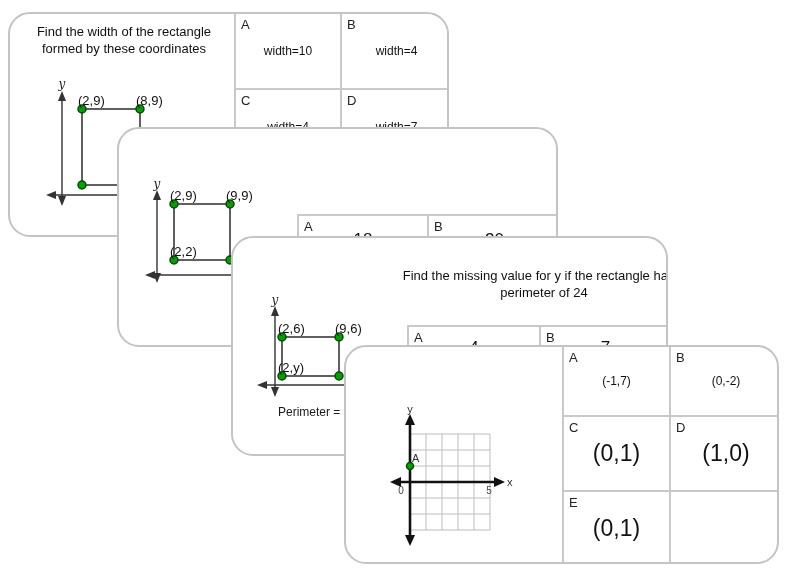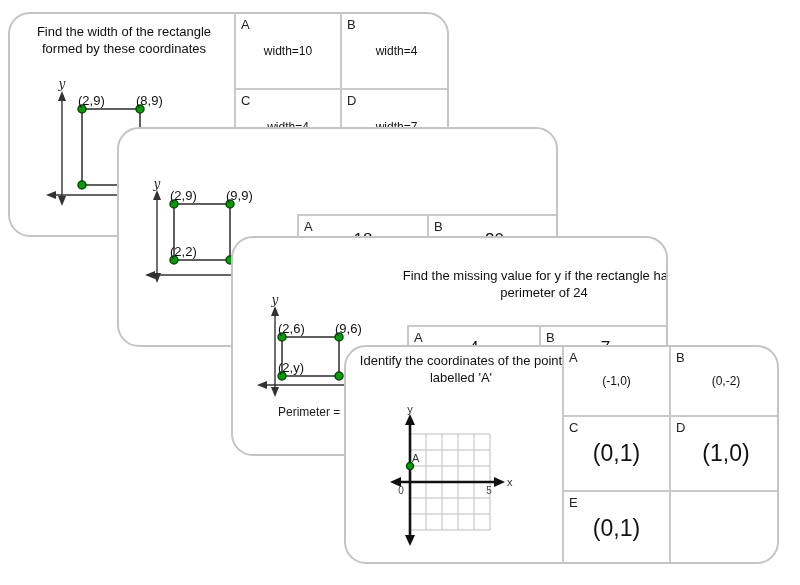--- a/index.html
+++ b/index.html
@@ -181,21 +181,20 @@
       </div>
       <div class="cell c2">
         <span class="letter">B</span>
         <div class="value big">7</div>
       </div>
     </div>
   </div>
 </div>
 
 <div class="card card4">
-  <div class="question">Identify the coordinates of the point labelled 'A'</div>
   <svg class="graph" width="135" height="142" viewBox="0 0 135 142">
     <g>
       <line class="gridline" x1="28" y1="29" x2="28" y2="125"></line>
       <line class="gridline" x1="44" y1="29" x2="44" y2="125"></line>
       <line class="gridline" x1="60" y1="29" x2="60" y2="125"></line>
       <line class="gridline" x1="76" y1="29" x2="76" y2="125"></line>
       <line class="gridline" x1="92" y1="29" x2="92" y2="125"></line>
       <line class="gridline" x1="108" y1="29" x2="108" y2="125"></line>
       <line class="gridline" x1="28" y1="29" x2="108" y2="29"></line>
       <line class="gridline" x1="28" y1="45" x2="108" y2="45"></line>
@@ -214,21 +213,21 @@
     <text class="axis-sans" x="125" y="81">x</text>
     <text class="tick" x="19" y="89" text-anchor="middle">0</text>
     <text class="tick" x="107" y="89" text-anchor="middle">5</text>
     <circle class="dot" cx="28" cy="61" r="3.5"></circle>
     <text class="axis-sans" x="30" y="57">A</text>
   </svg>
   <div class="agrid">
     <div class="arow hline" style="height:70px">
       <div class="cell c1">
         <span class="letter">A</span>
-        <div class="value">(-1,0)</div>
+        <div class="value">(-1,7)</div>
       </div>
       <div class="cell c2">
         <span class="letter">B</span>
         <div class="value">(0,-2)</div>
       </div>
     </div>
     <div class="arow hline" style="height:75px">
       <div class="cell c1">
         <span class="letter">C</span>
         <div class="value big">(0,1)</div>

